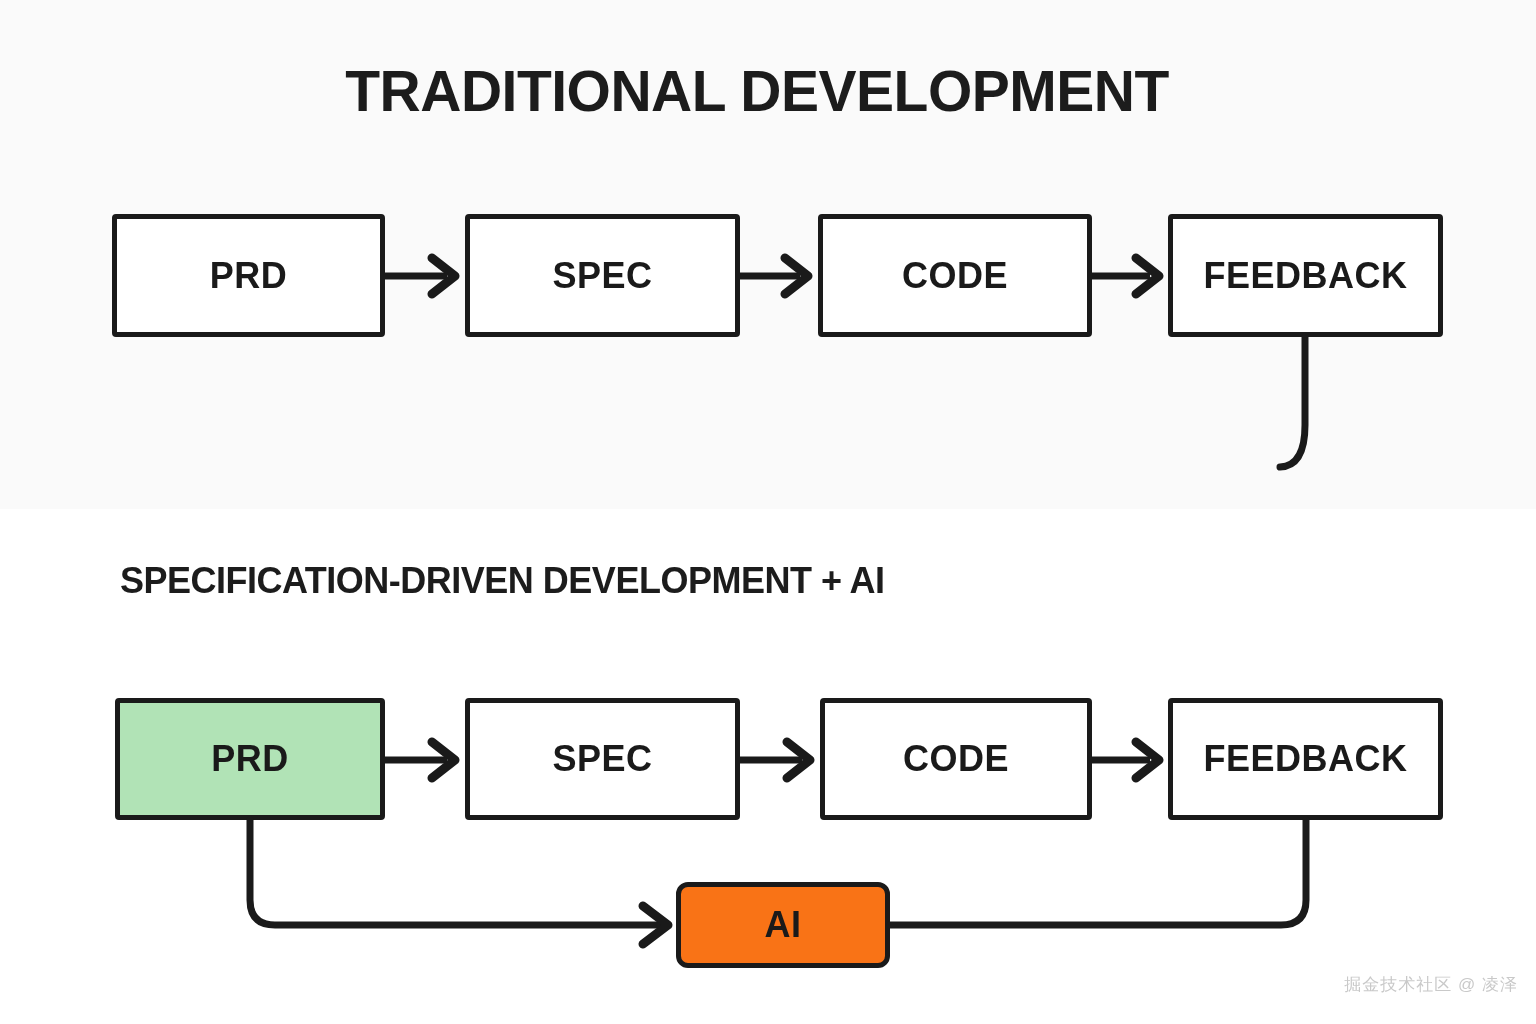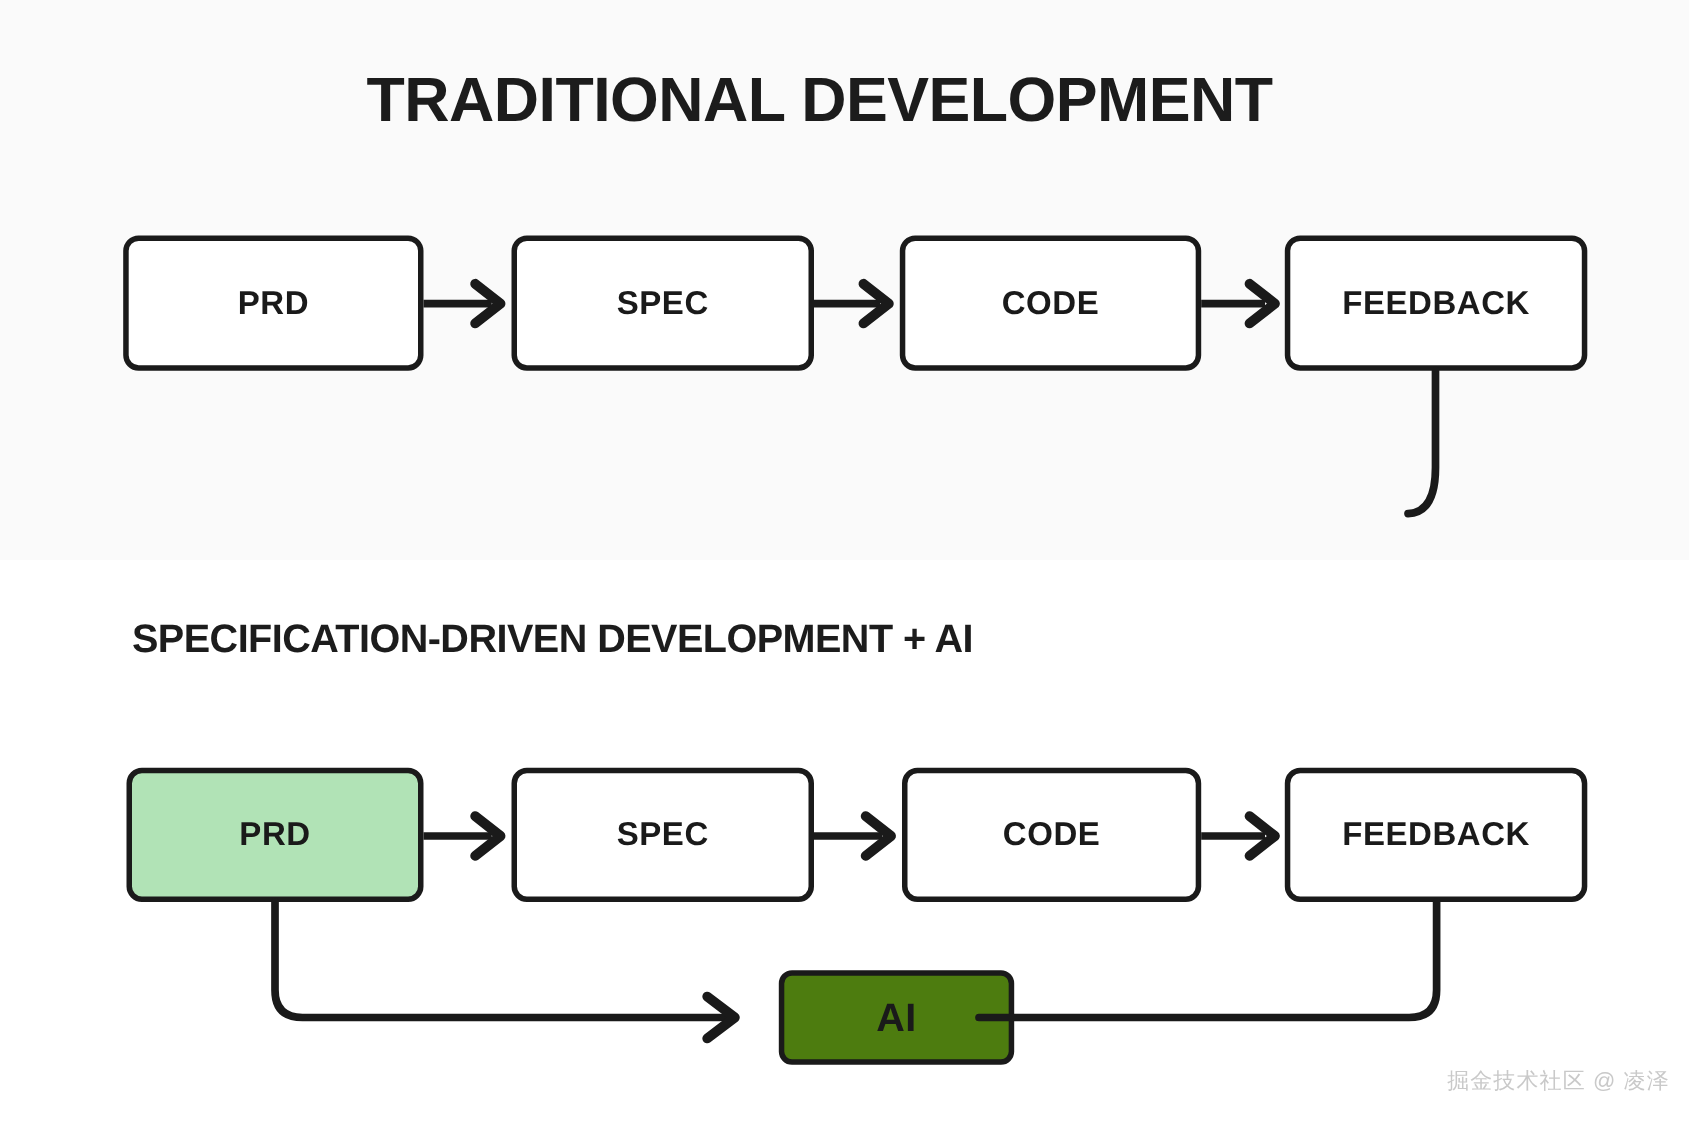--- a/index.html
+++ b/index.html
@@ -30,58 +30,58 @@
     background: #ffffff;
   }
   .section-title {
     position: absolute;
     font-weight: bold;
     color: #1c1c1c;
     letter-spacing: -0.5px;
     white-space: nowrap;
   }
   #title-traditional {
-    left: 0; top: 58px;
+    left: 12px; top: 58px;
     width: 1490px;
     text-align: center;
     font-size: 57px;
   }
   #title-sdd {
     left: 120px; top: 560px;
     font-size: 36px;
   }
   .node {
     position: absolute;
     box-sizing: border-box;
     border: 5px solid #1a1a1a;
-    border-radius: 14px;
+    border-radius: 4px;
     background: #ffffff;
     display: flex;
     align-items: center;
     justify-content: center;
-    font-size: 30px;
+    font-size: 36px;
     font-weight: bold;
     color: #1a1a1a;
     letter-spacing: 0.5px;
   }
   .node.green { background: #b1e3b6; }
-  .node.blue  { background: #4d7c0f; margin-left: 32px; }
+  .node.blue  { background: #f97316; }
   .node.ai    { font-size: 36px; border-radius: 12px; }
   svg.overlay {
     position: absolute;
     left: 0; top: 0;
     width: 1536px;
     height: 1024px;
     pointer-events: none;
   }
   #watermark {
     position: absolute;
     right: 18px;
     bottom: 28px;
-    font-size: 20px;
+    font-size: 17px;
     color: #c9c9c9;
     white-space: nowrap;
     letter-spacing: 1px;
   }
 </style>
 </head>
 <body>
 
 <div id="canvas">
 

